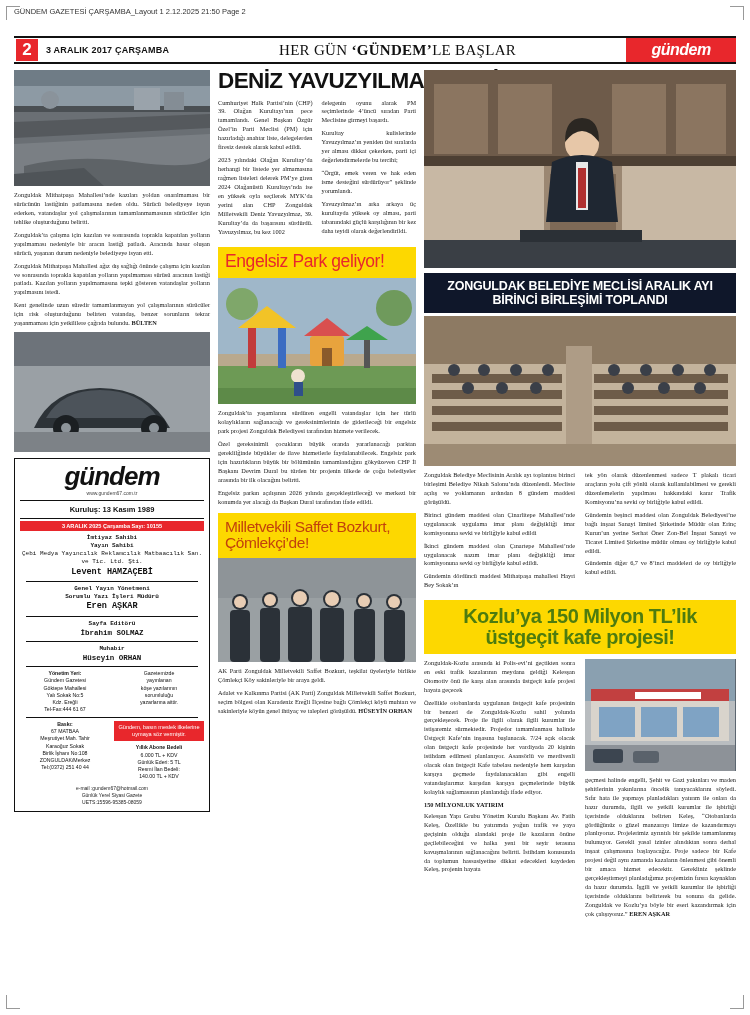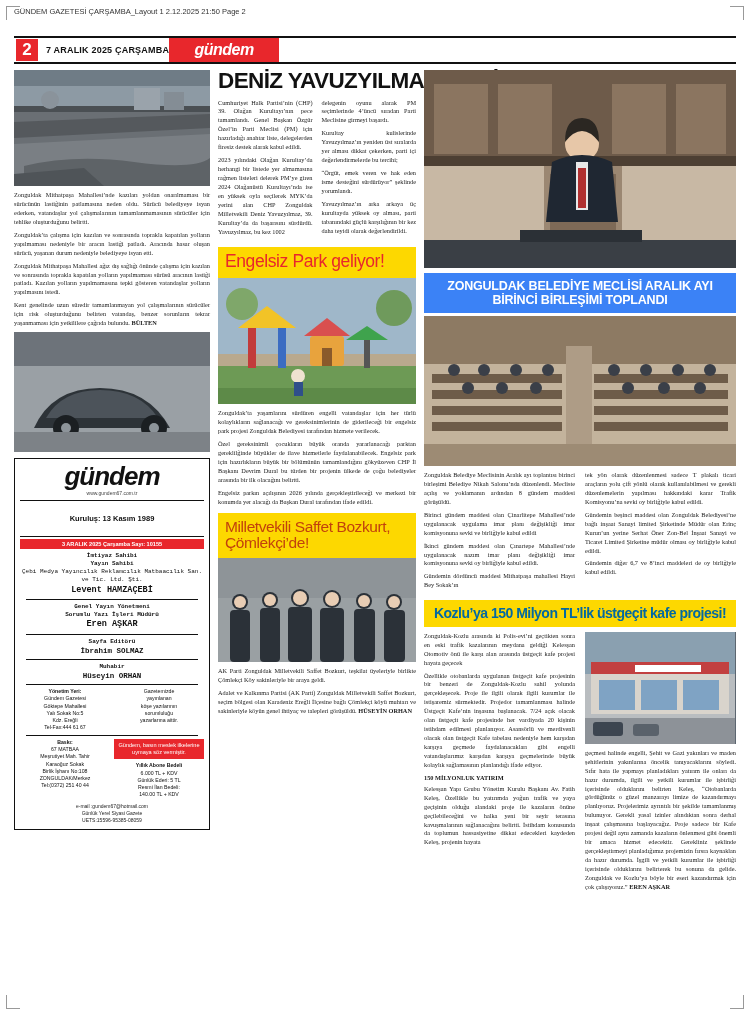--- a/index.html
+++ b/index.html
@@ -76,21 +76,21 @@
   .logobox {
     border:1px solid #111; margin-top:6px; padding:4px 5px 5px 5px;
     font-family:"Liberation Sans", sans-serif; text-align:center;
   }
   .logobox .logo {
     font-size:26px; font-weight:bold; font-style:italic; letter-spacing:-1px;
     line-height:1;
   }
   .logobox .logo-sub { font-size:5px; color:#444; margin-top:1px; }
   .logobox .kurulus { font-weight:bold; font-size:7.5px; margin-top:4px;
-     border-top:1px solid #111; border-bottom:1px solid #111; padding:13px 0;}
+     border-top:1px solid #111; border-bottom:1px solid #111; padding:4px 0;}
   .logobox .issue {
     background:#e8272c; color:#fff; font-size:5.6px; font-weight:bold;
     padding:2px 0; margin-top:2px;
   }
   .imp {
     font-family:Liberation Mono, monospace; text-align:center;
     font-size:6px; line-height:1.35; margin-top:3px;
   }
   .imp .lbl { font-weight:bold; font-size:6px; }
   .imp .nm { font-weight:bold; font-size:8.5px; }
@@ -122,27 +122,27 @@
   .yellowbox .t {
     font-family:"Liberation Sans", sans-serif; font-weight:normal;
     color:#e8272c; font-size:17.5px; line-height:1.02; letter-spacing:-0.4px;
   }
   .yellowbox.black .t { color:#c2410c; font-size:15.5px; }
 
   
   .rightcol { position:absolute; left:424px; top:70px; width:312px; }
 
   .band-blue {
-    background:#3b82f6; color:#fff; font-family:"Liberation Sans", sans-serif;
+    background:#0f172a; color:#fff; font-family:"Liberation Sans", sans-serif;
     font-weight:bold; font-size:12.5px; line-height:1.12; text-align:center;
     padding:6px 8px; letter-spacing:-0.2px;
   }
   .band-yellow {
     background:#fdd800; font-family:"Liberation Sans", sans-serif;
-    font-weight:bold; color:#0369a1; font-size:14px; line-height:1.04;
+    font-weight:bold; color:#4d7c0f; font-size:20px; line-height:1.04;
     text-align:center; padding:6px 8px; letter-spacing:-0.5px;
   }
 </style>
 </head>
 <body>
 
 <div class="page">
 
   <div class="cropmark" style="left:6px;top:6px;width:1px;height:14px;"></div>
   <div class="cropmark" style="left:6px;top:6px;width:14px;height:1px;"></div>
@@ -152,21 +152,22 @@
   <div class="cropmark" style="left:6px;bottom:6px;width:14px;height:1px;"></div>
   <div class="cropmark" style="right:6px;bottom:6px;width:1px;height:14px;"></div>
   <div class="cropmark" style="right:6px;bottom:6px;width:14px;height:1px;"></div>
 
   <div class="printbar">
     <span>GÜNDEM GAZETESİ ÇARŞAMBA_Layout 1  2.12.2025  21:50  Page 2</span>
   </div>
 
   <div class="masthead">
     <div class="pagenum">2</div>
-    <div class="dateline">7 ARALIK 2025 ÇARŞAMBA</div>
+    <div class="dateline">3 ARALIK 2017 ÇARŞAMBA</div>
+    <div class="slogan"><span>HER GÜN </span><b>‘GÜNDEM’</b><span>LE BAŞLAR</span></div>
     <div class="brand">gündem</div>
   </div>
 
   <div class="leftcol">
 
     <div class="photo" style="height:116px;background:linear-gradient(180deg,#7d8790 0%,#9aa2a8 30%,#6c7178 60%,#4d5257 100%);">
       <svg width="196" height="116" viewBox="0 0 196 116" style="display:block">
         <rect x="0" y="0" width="196" height="40" fill="#8d9aa4"></rect>
         <rect x="0" y="0" width="196" height="16" fill="#6f7c86"></rect>
         <rect x="0" y="36" width="196" height="80" fill="#6a6f74"></rect>

